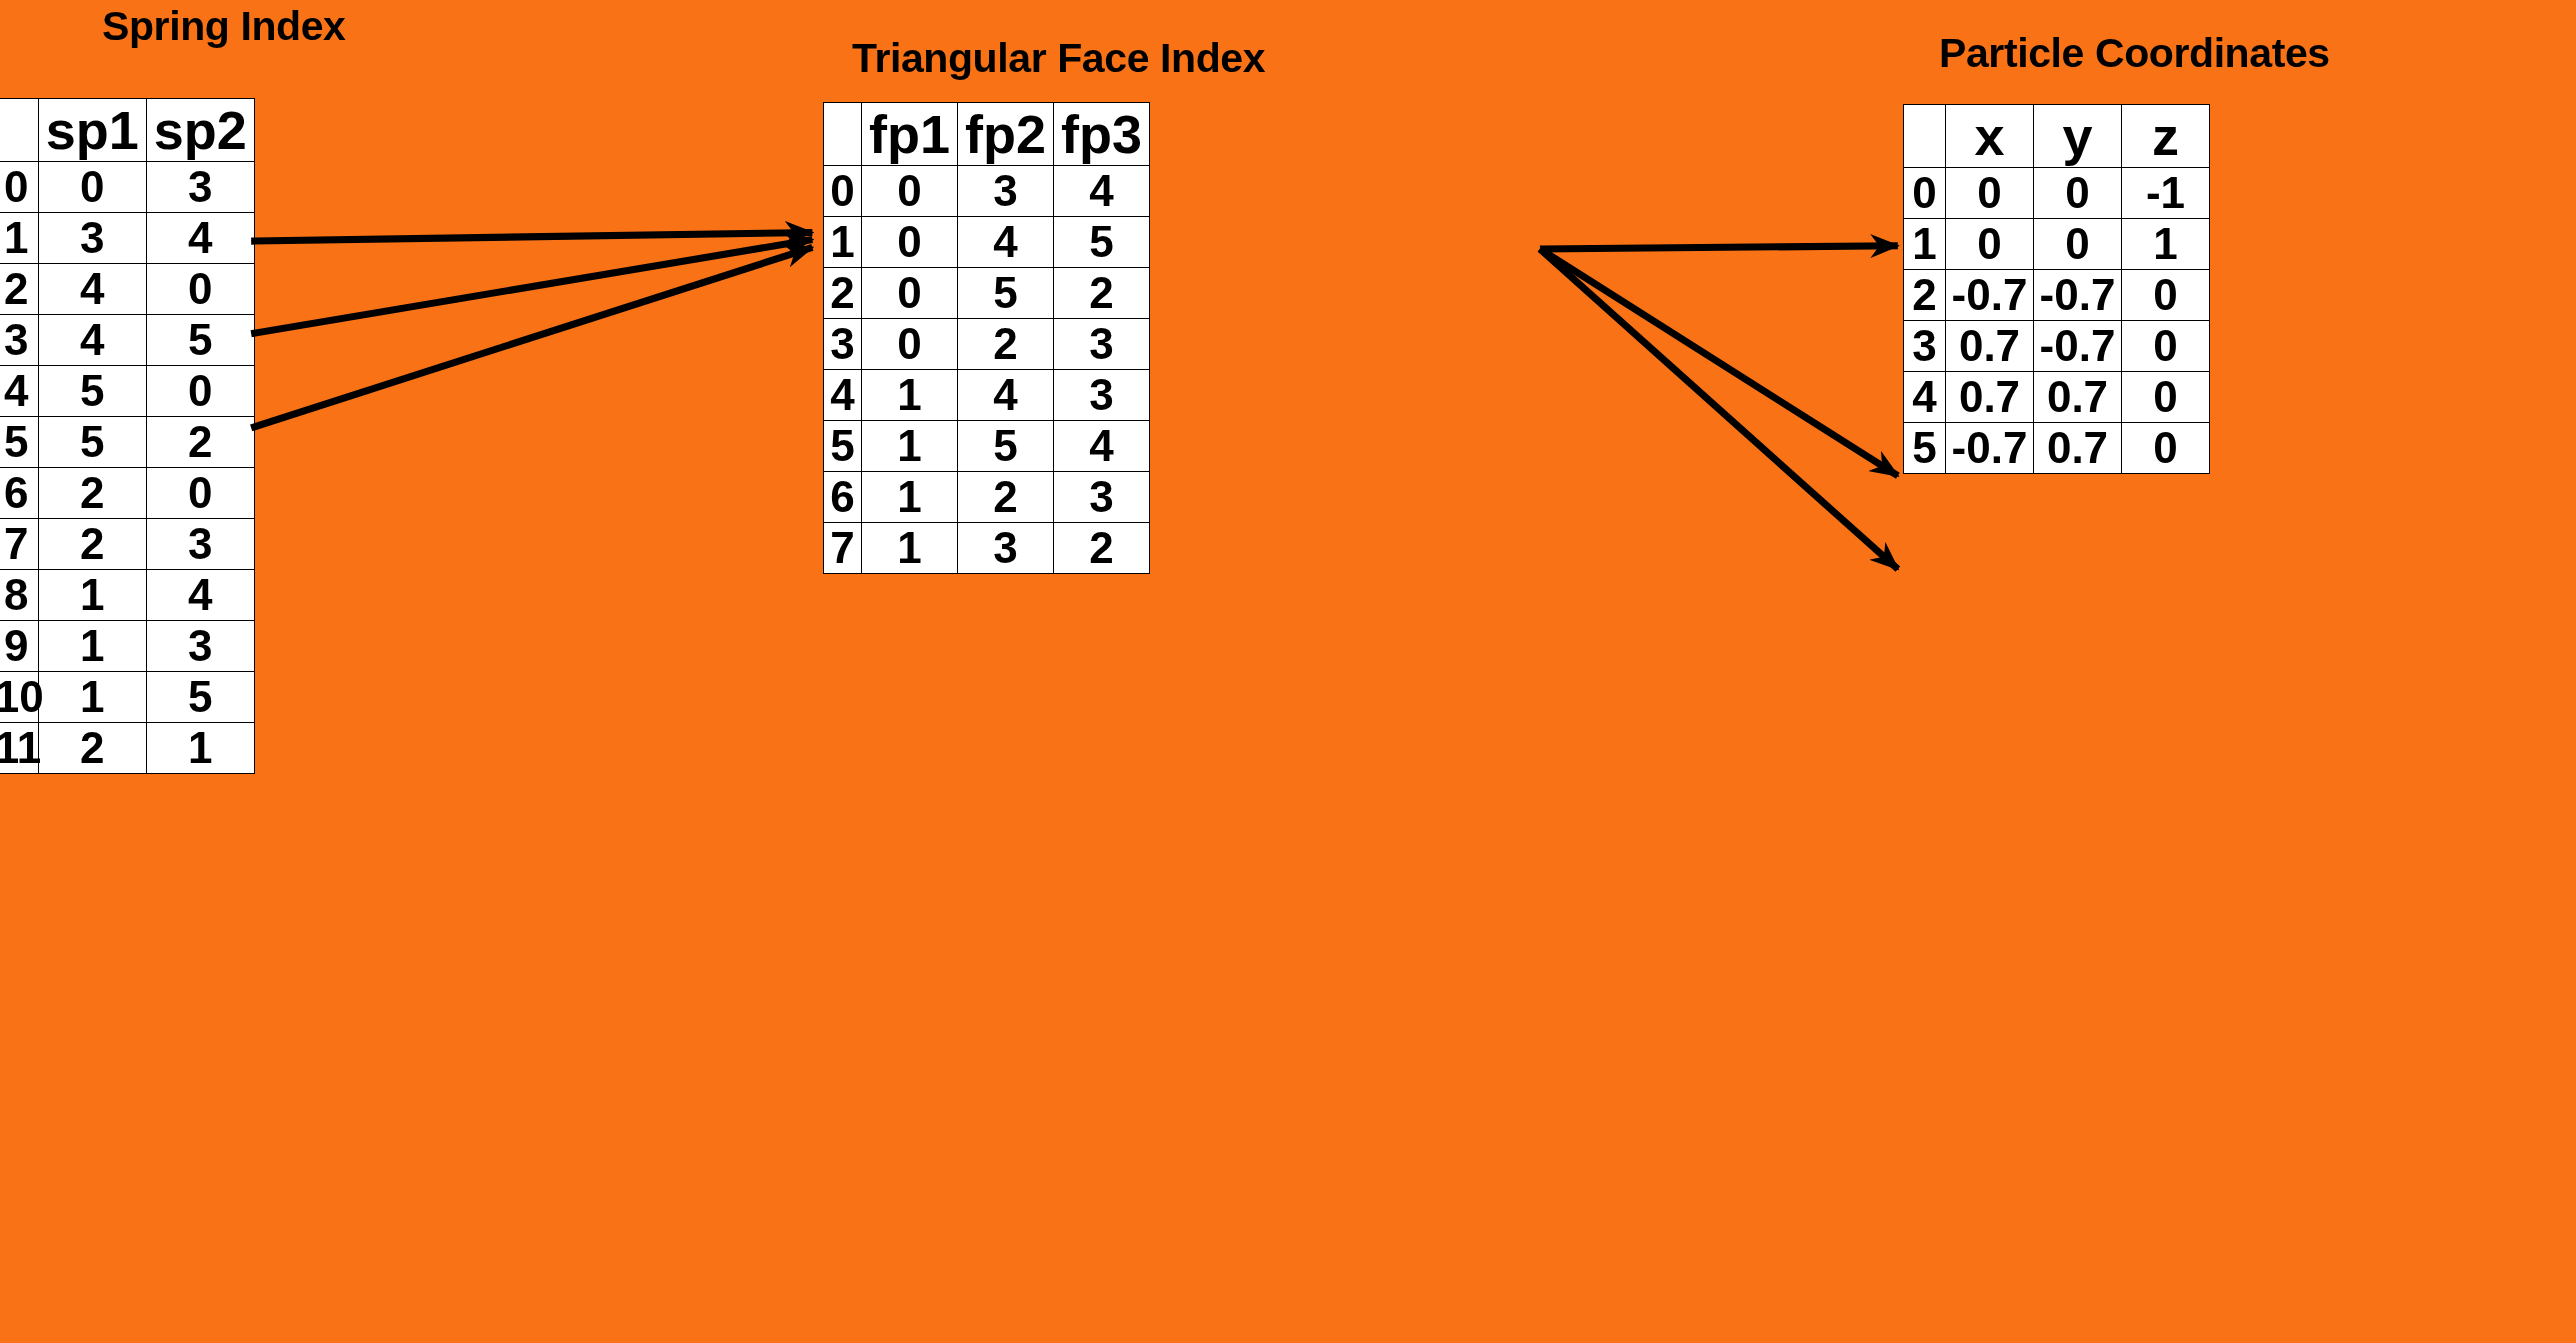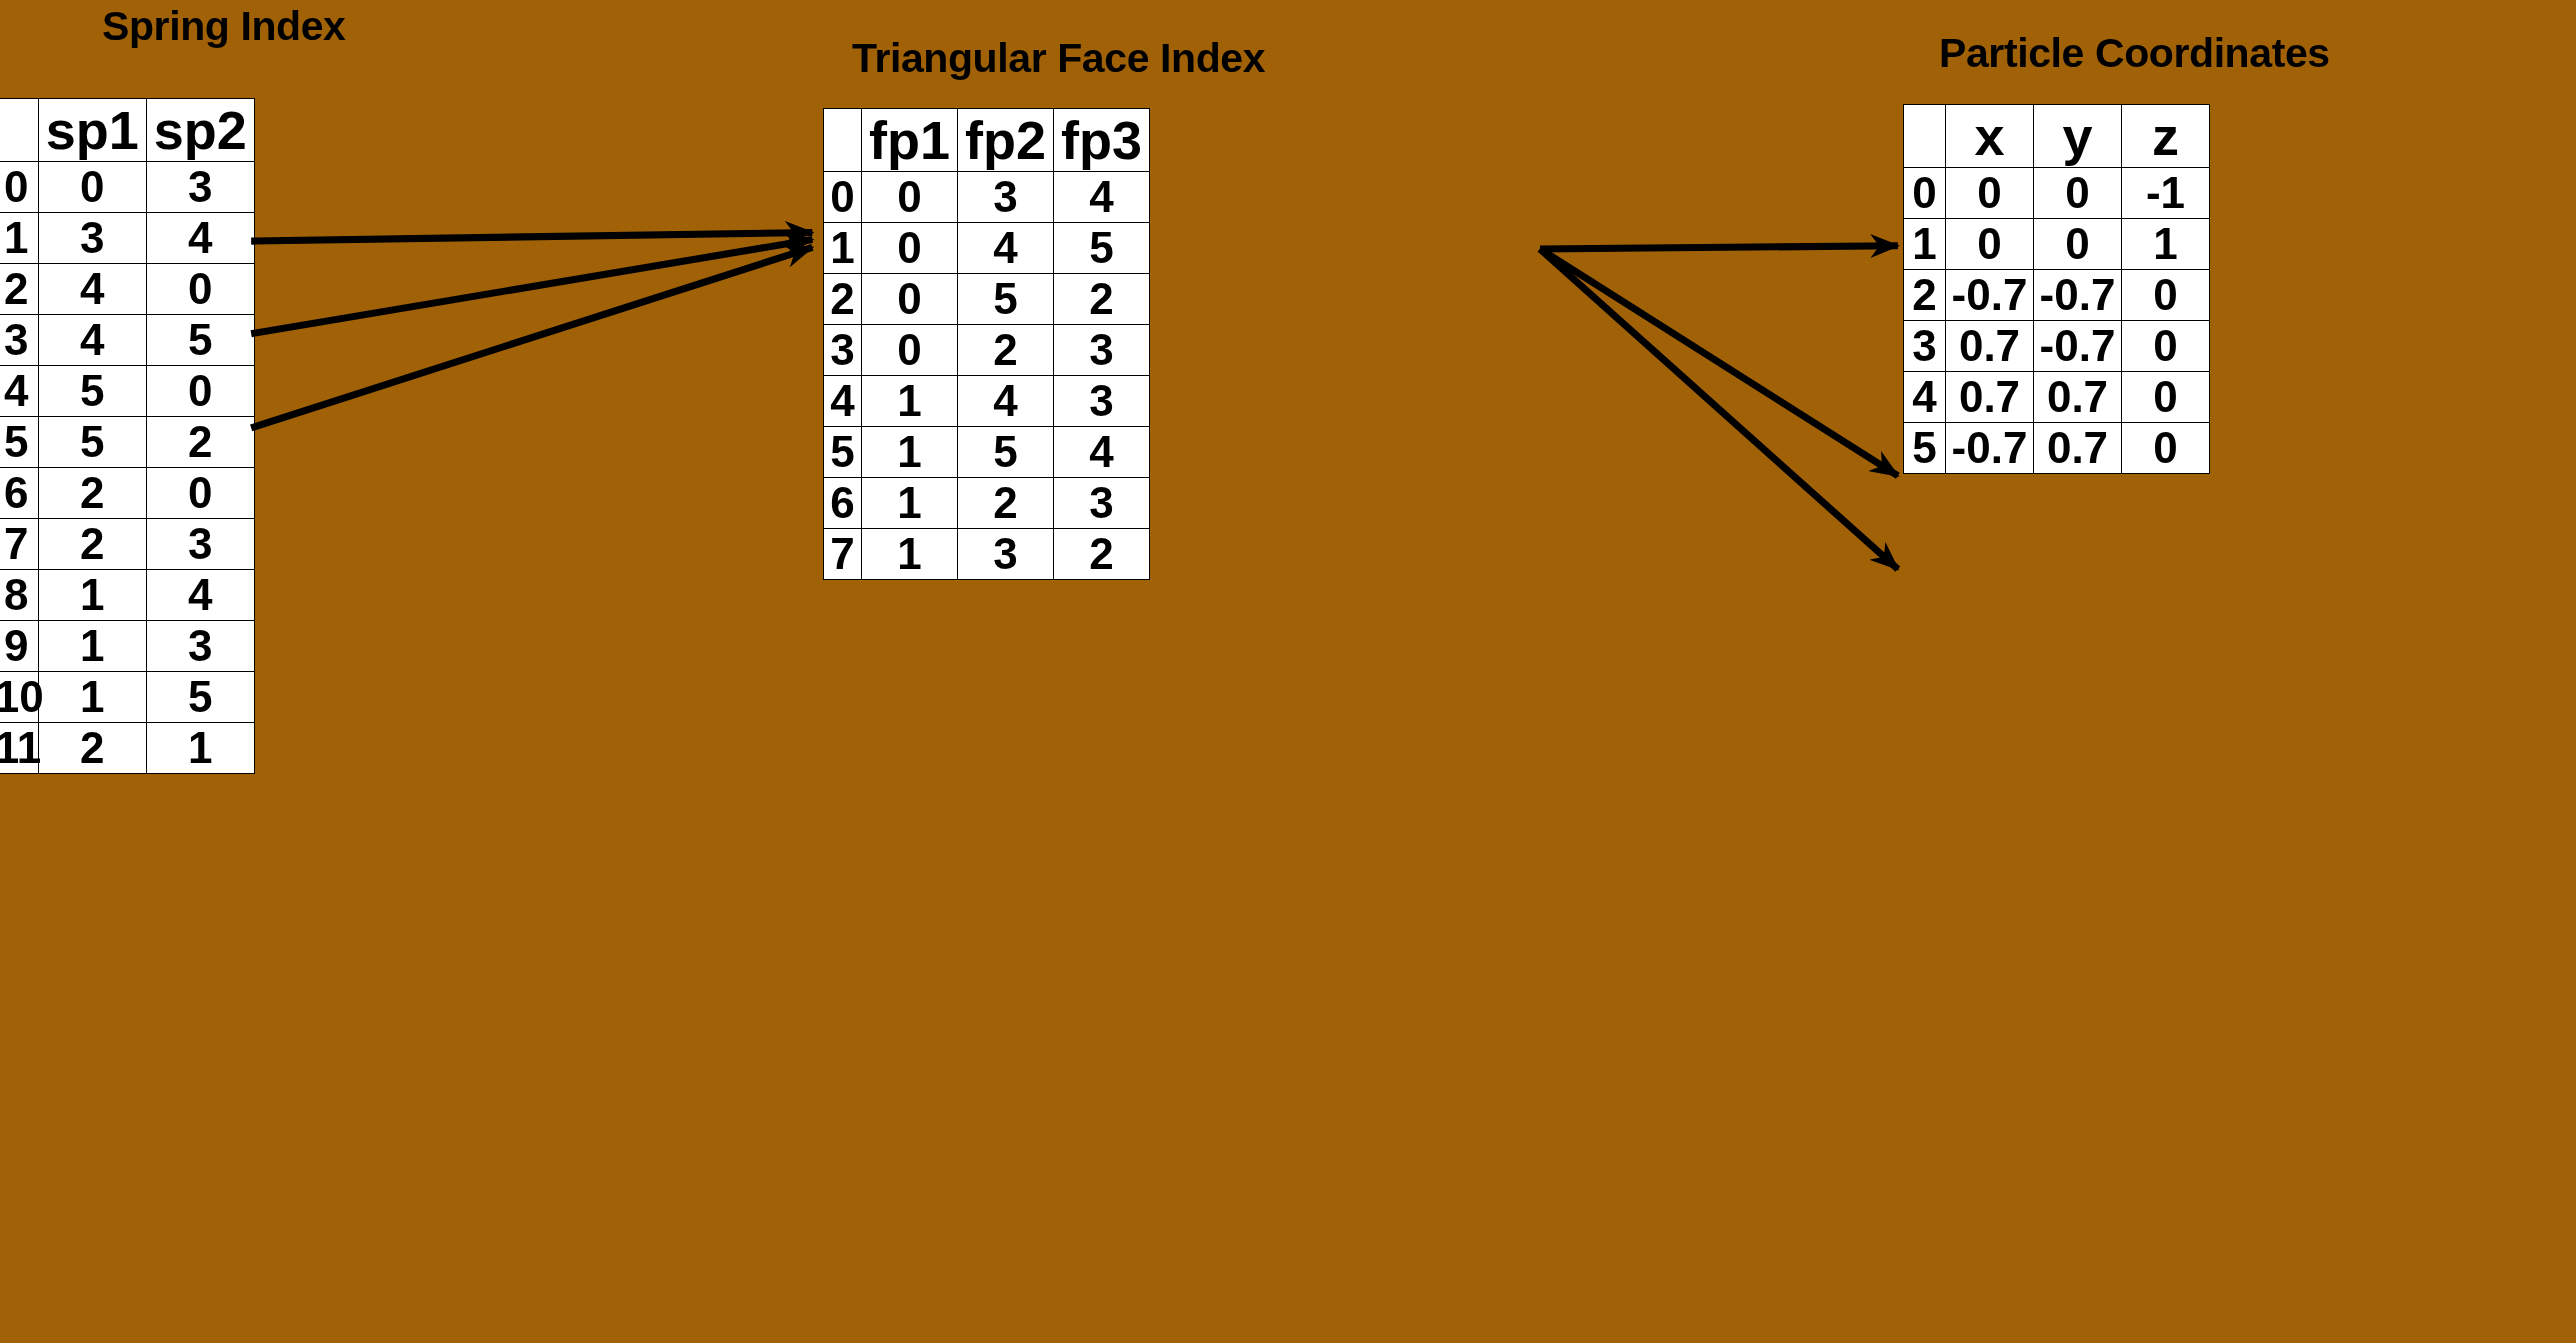--- a/index.html
+++ b/index.html
@@ -8,21 +8,21 @@
     background: #ffffff;
   }
   body {
     font-family: "Liberation Sans", sans-serif;
     color: #000000;
   }
   #canvas {
     position: relative;
     width: 2576px;
     height: 1344px;
-    background: #a16207;
+    background: #f97316;
     overflow: hidden;
   }
 
   
   .tbl-title {
     position: absolute;
     font-weight: bold;
     font-size: 41px;
     line-height: 1;
     white-space: nowrap;
@@ -63,21 +63,21 @@
     width: 259px;
   }
   #spring-table col.c-idx { width: 44px; }
   #spring-table col.c-v   { width: 108px; }
   #spring-table th, #spring-table td { height: 46px; }
   #spring-table thead th { height: 49px; }
 
   
   #face-table {
     left: 823px;
-    top: 108px;
+    top: 102px;
     width: 326px;
   }
   #face-table col.c-idx { width: 38px; }
   #face-table col.c-v   { width: 96px; }
   #face-table th, #face-table td { height: 46px; }
   #face-table thead th { height: 52px; }
 
   
   #particle-table {
     left: 1903px;

